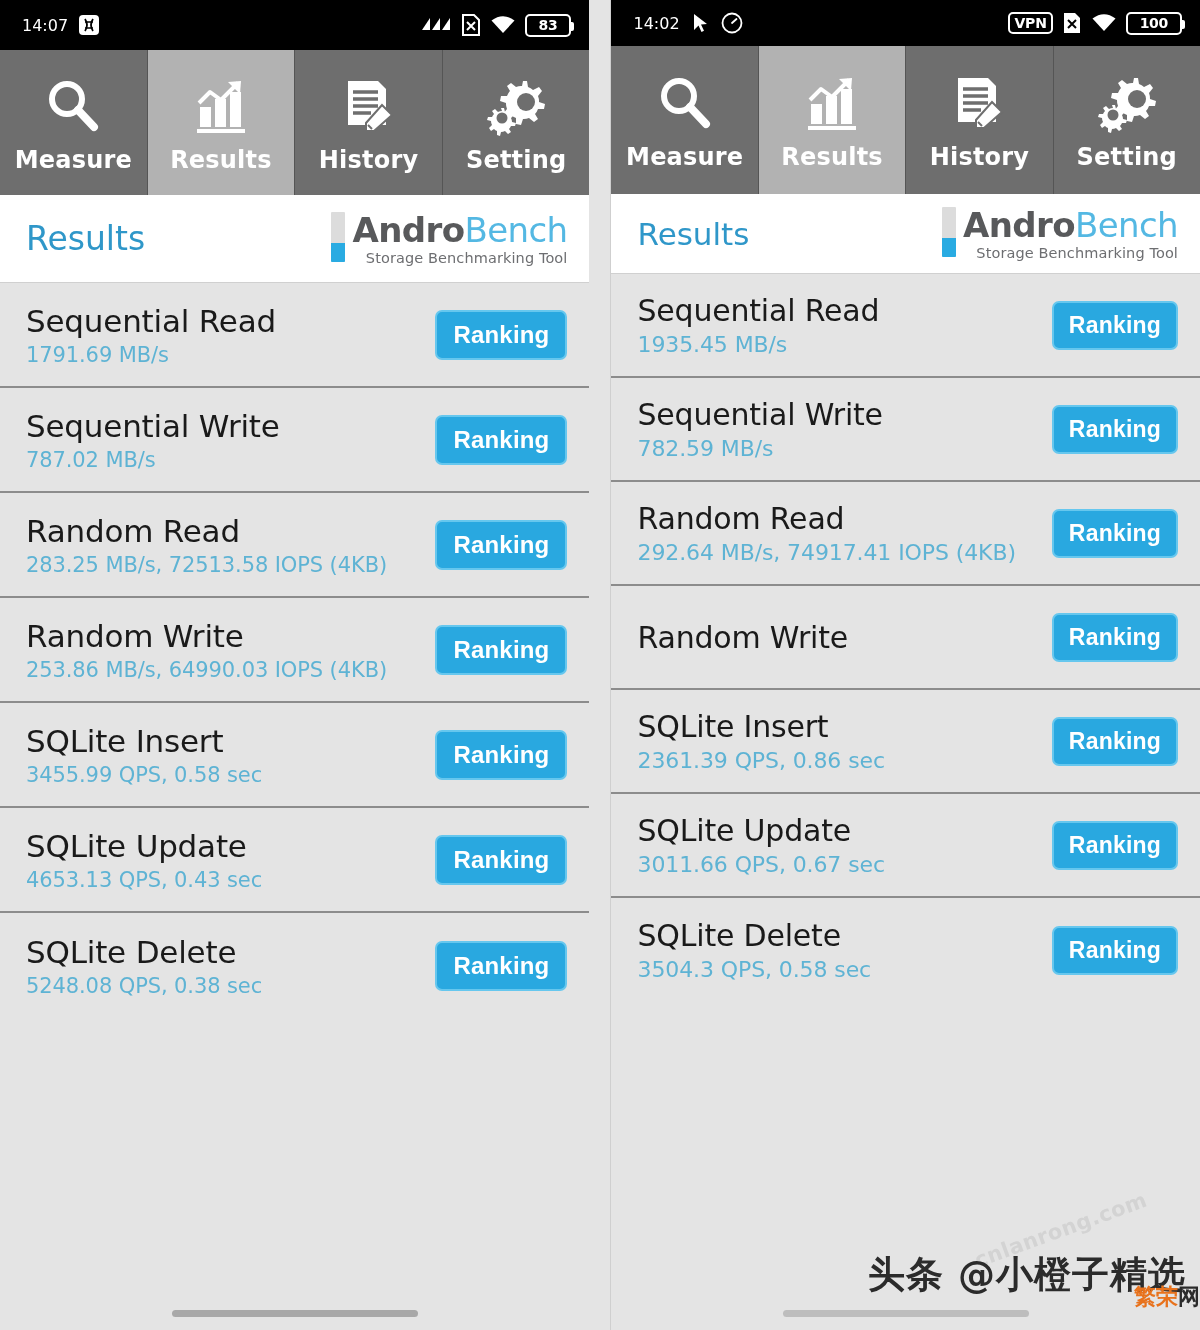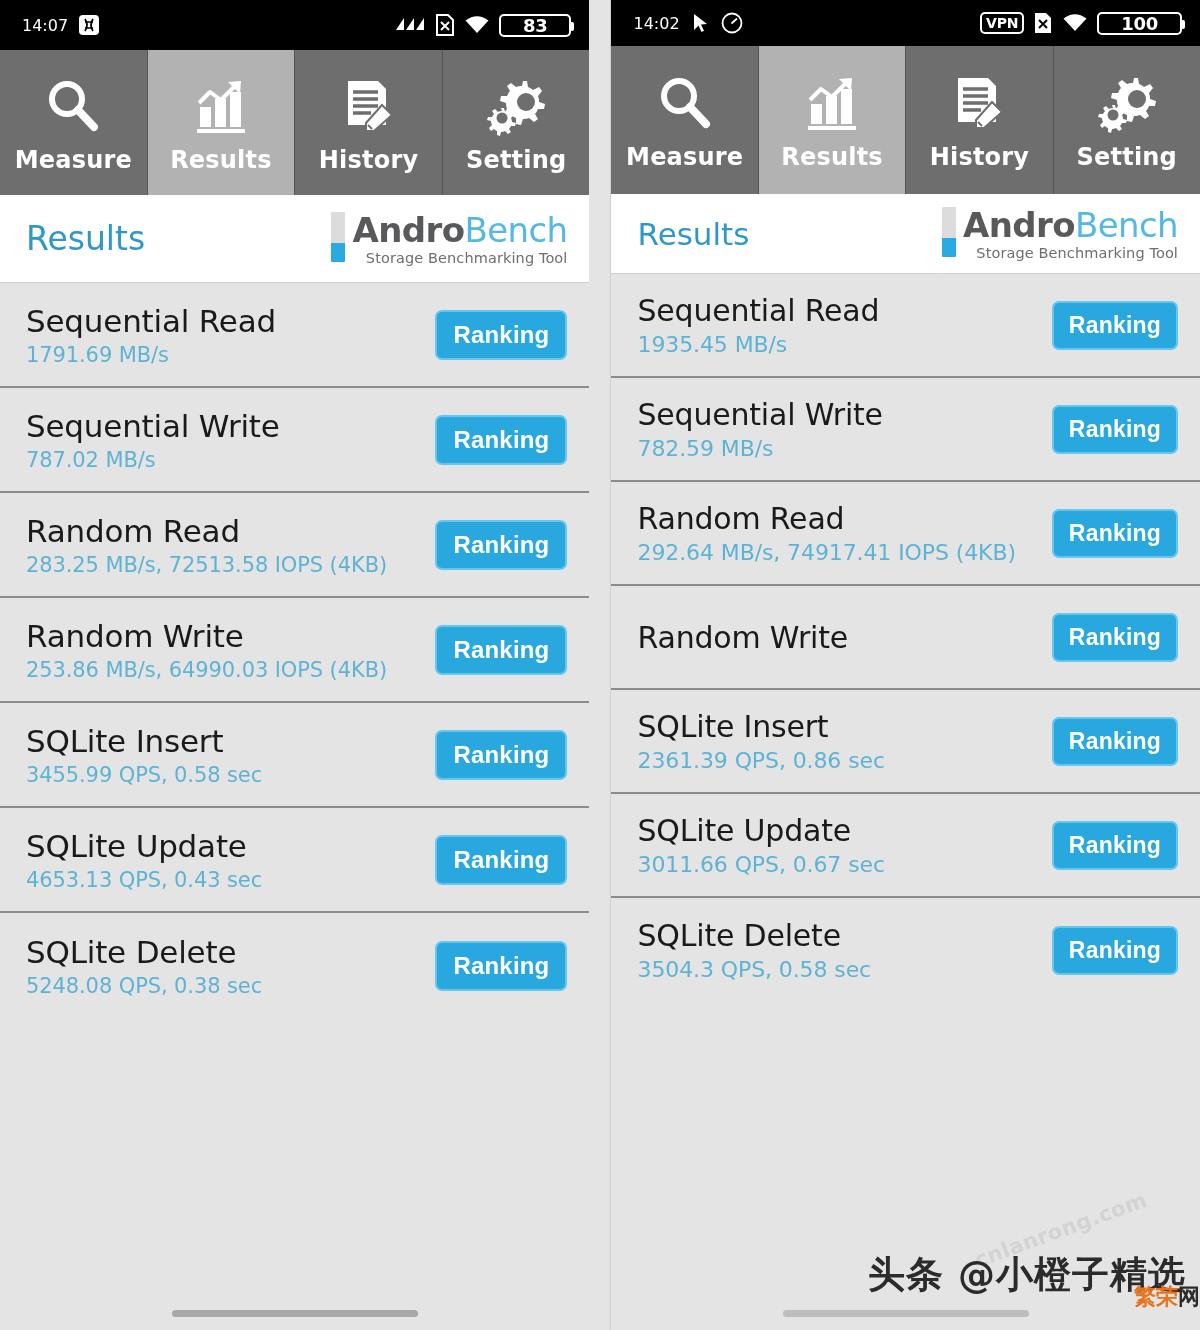--- a/index.html
+++ b/index.html
@@ -22,23 +22,23 @@
   .phone.right .statusbar { height: 46px; }
   .sb-left { display: flex; align-items: center; gap: 10px; }
   .sb-right { display: flex; align-items: center; gap: 9px; }
 
   .ic { display: inline-flex; align-items: center; justify-content: center; }
   .ic svg { display: block; }
 
   .batt {
     border: 2.2px solid #fff; border-radius: 5px;
     min-width: 42px; height: 23px;
-    font-size: 18px; font-weight: bold; color: #fff;
+    font-size: 14px; font-weight: bold; color: #fff;
     display: flex; align-items: center; justify-content: center;
-    position: relative; padding: 0 22px; letter-spacing: -.3px;
+    position: relative; padding: 0 12px; letter-spacing: -.3px;
   }
   .batt::after {
     content: ""; position: absolute; right: -5px; top: 6px;
     width: 3px; height: 9px; background: #fff; border-radius: 0 2px 2px 0;
   }
   .vpn {
     border: 2.2px solid #fff; border-radius: 5px;
     font-size: 14px; font-weight: bold; color: #fff;
     padding: 1px 4px; letter-spacing: -.2px; text-align: right;
   }

